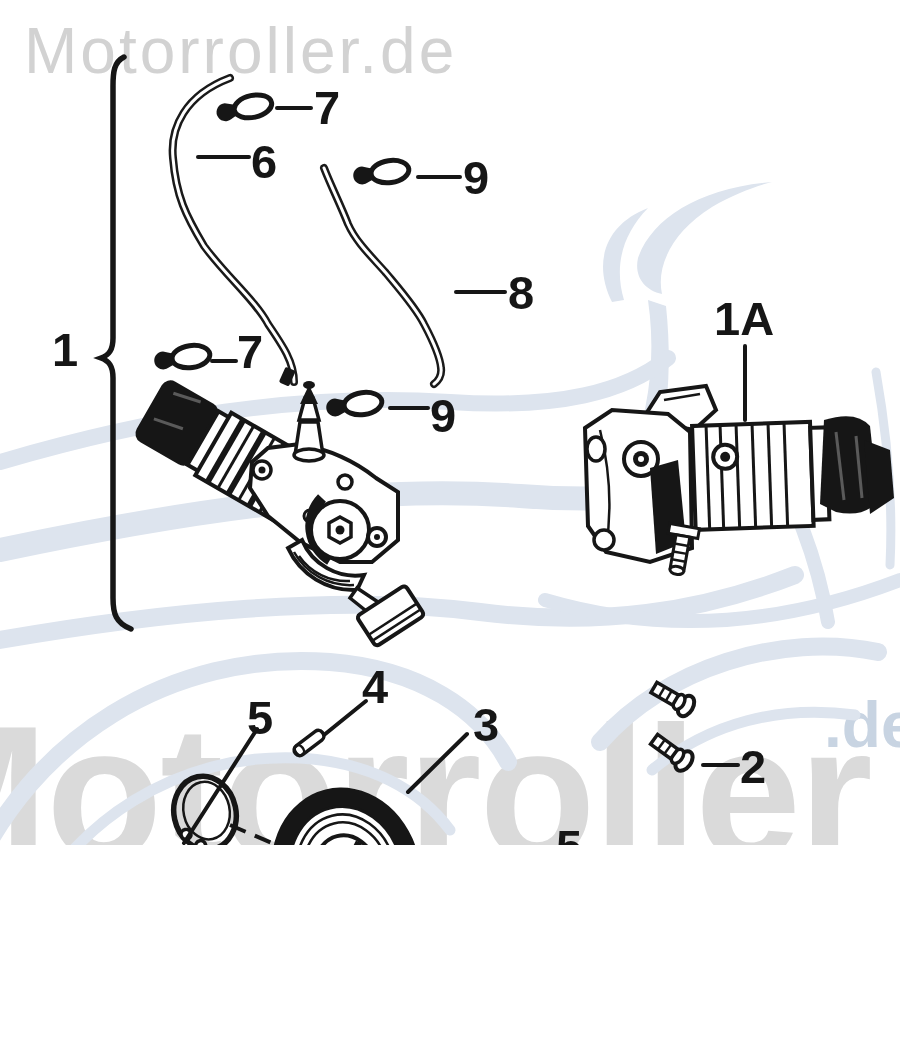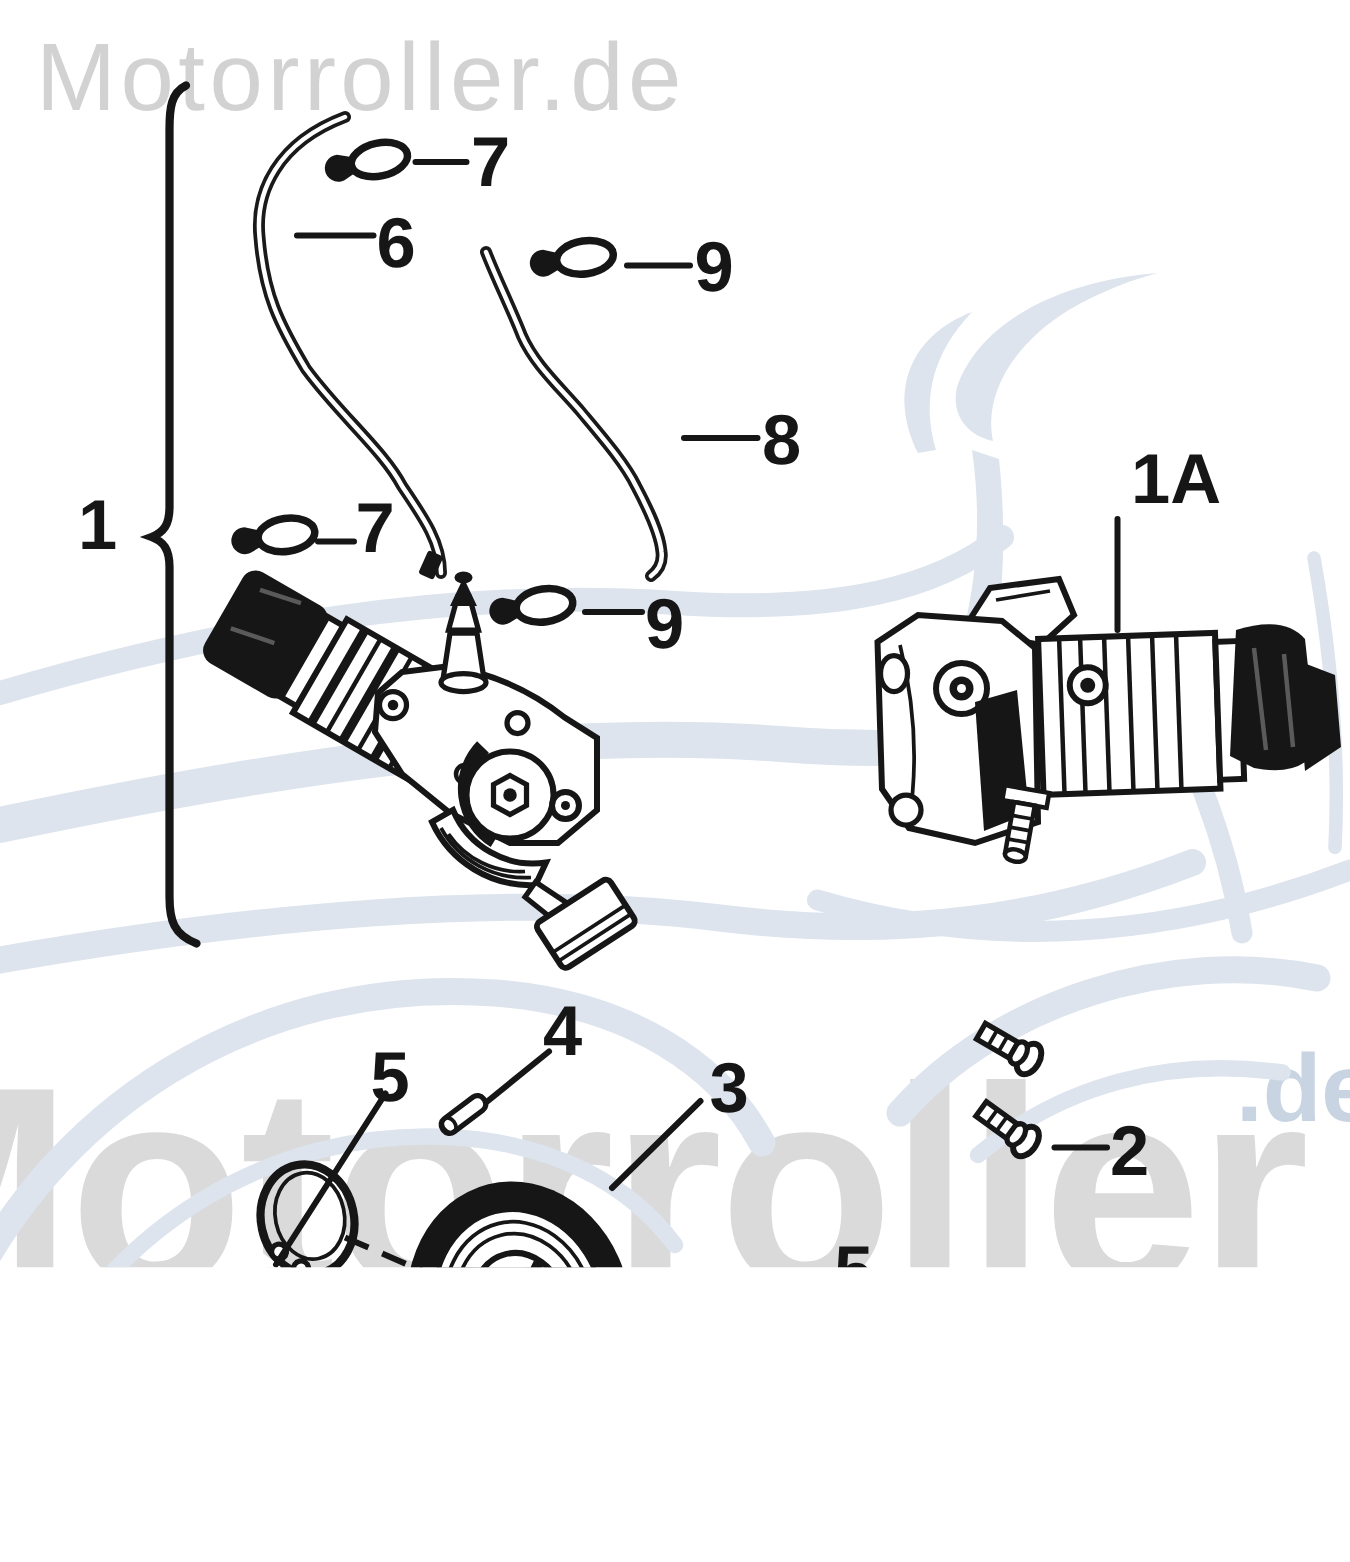--- a/index.html
+++ b/index.html
@@ -209,21 +209,21 @@
       <line x1="745" y1="346" x2="745" y2="420"></line>
       <line x1="257" y1="729" x2="184" y2="843"></line>
       <line x1="366" y1="701" x2="324" y2="735"></line>
       <line x1="467" y1="734" x2="408" y2="792"></line>
       <line x1="703" y1="765" x2="738" y2="765"></line>
       <line x1="561" y1="861" x2="472" y2="972"></line>
     </g>
   </svg>
 
   <div class="plabel" style="left:52px;top:326px">1</div>
-  <div class="plabel" style="left:754px;top:295px">1A</div>
+  <div class="plabel" style="left:714px;top:295px">1A</div>
   <div class="plabel" style="left:740px;top:743px">2</div>
   <div class="plabel" style="left:473px;top:701px">3</div>
   <div class="plabel" style="left:362px;top:663px">4</div>
   <div class="plabel" style="left:247px;top:694px">5</div>
   <div class="plabel" style="left:556px;top:823px">5</div>
   <div class="plabel" style="left:251px;top:138px">6</div>
   <div class="plabel" style="left:314px;top:84px">7</div>
   <div class="plabel" style="left:237px;top:328px">7</div>
   <div class="plabel" style="left:508px;top:269px">8</div>
   <div class="plabel" style="left:463px;top:154px">9</div>

